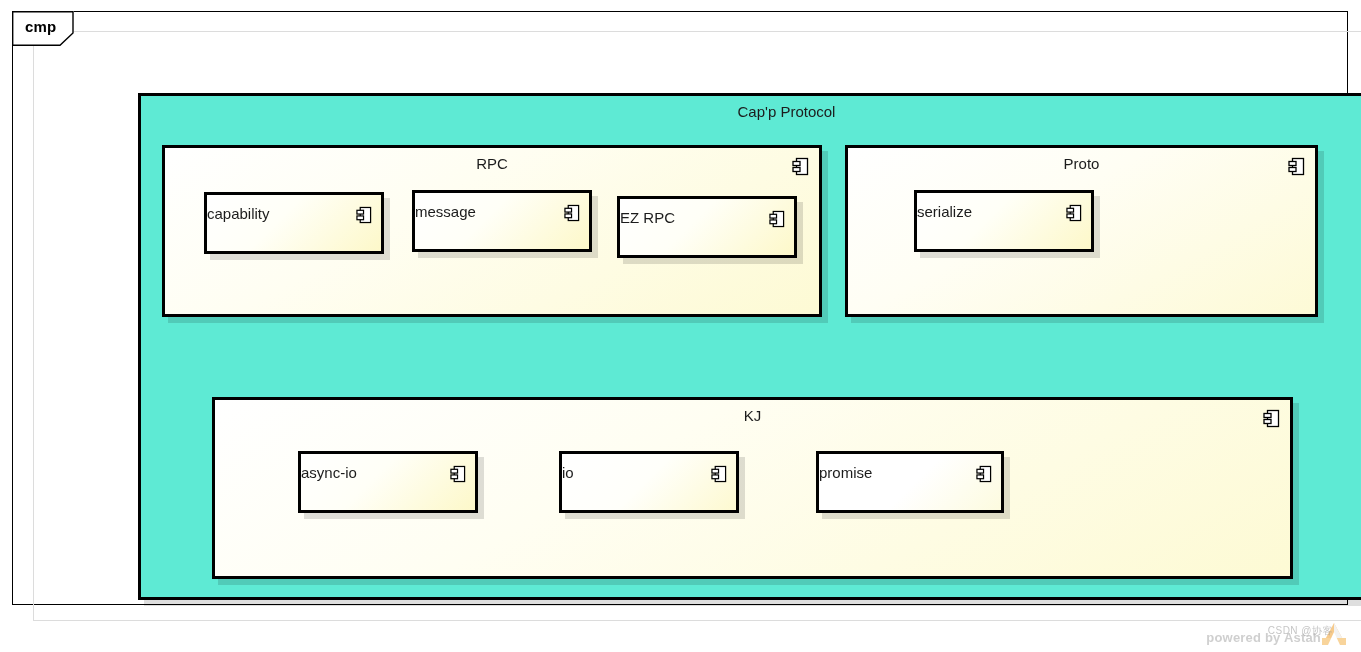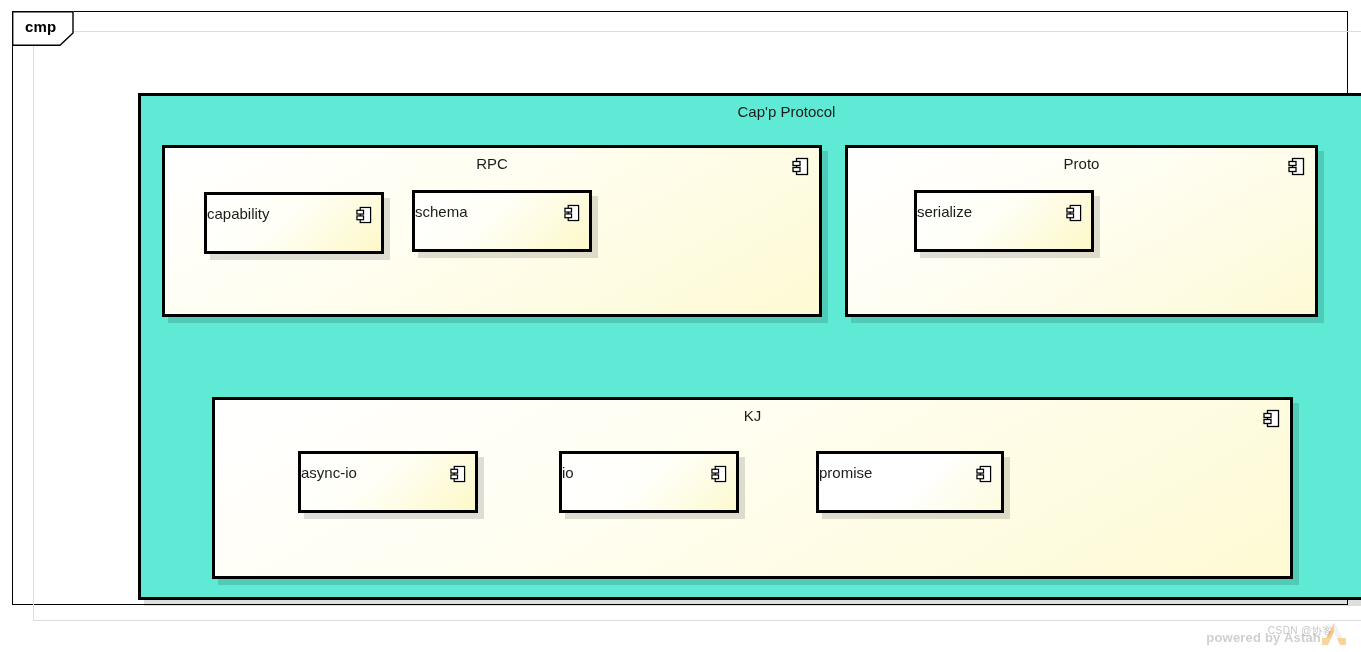--- a/index.html
+++ b/index.html
@@ -180,30 +180,40 @@
         <span class="component-icon">
           <svg class="cicon" width="16" height="18" viewBox="0 0 17 19">
             <rect x="4.5" y="1.5" width="11" height="16" fill="#ffffff" stroke="#000" stroke-width="1.3"></rect>
             <rect x="1" y="4.5" width="7" height="4" fill="#ffffff" stroke="#000" stroke-width="1.3"></rect>
             <rect x="1" y="10.5" width="7" height="4" fill="#ffffff" stroke="#000" stroke-width="1.3"></rect>
           </svg>
         </span>
       </div>
 
       <div class="component" style="left:247px; top:42px; width:180px; height:62px;">
-        <div class="component-label">schema</div>
-        <span class="component-icon">
-          <svg class="cicon" width="16" height="18" viewBox="0 0 17 19">
-            <rect x="4.5" y="1.5" width="11" height="16" fill="#ffffff" stroke="#000" stroke-width="1.3"></rect>
-            <rect x="1" y="4.5" width="7" height="4" fill="#ffffff" stroke="#000" stroke-width="1.3"></rect>
-            <rect x="1" y="10.5" width="7" height="4" fill="#ffffff" stroke="#000" stroke-width="1.3"></rect>
-          </svg>
-        </span>
-      </div>
-
+        <div class="component-label">message</div>
+        <span class="component-icon">
+          <svg class="cicon" width="16" height="18" viewBox="0 0 17 19">
+            <rect x="4.5" y="1.5" width="11" height="16" fill="#ffffff" stroke="#000" stroke-width="1.3"></rect>
+            <rect x="1" y="4.5" width="7" height="4" fill="#ffffff" stroke="#000" stroke-width="1.3"></rect>
+            <rect x="1" y="10.5" width="7" height="4" fill="#ffffff" stroke="#000" stroke-width="1.3"></rect>
+          </svg>
+        </span>
+      </div>
+
+      <div class="component" style="left:452px; top:48px; width:180px; height:62px;">
+        <div class="component-label">EZ RPC</div>
+        <span class="component-icon">
+          <svg class="cicon" width="16" height="18" viewBox="0 0 17 19">
+            <rect x="4.5" y="1.5" width="11" height="16" fill="#ffffff" stroke="#000" stroke-width="1.3"></rect>
+            <rect x="1" y="4.5" width="7" height="4" fill="#ffffff" stroke="#000" stroke-width="1.3"></rect>
+            <rect x="1" y="10.5" width="7" height="4" fill="#ffffff" stroke="#000" stroke-width="1.3"></rect>
+          </svg>
+        </span>
+      </div>
     </div>
 
     <div class="pkg" id="pkg-proto">
       <div class="pkg-title">Proto</div>
       <span class="pkg-icon">
         <svg class="cicon" width="17" height="19" viewBox="0 0 17 19">
           <rect x="4.5" y="1.5" width="11" height="16" fill="#ffffff" stroke="#000" stroke-width="1.3"></rect>
           <rect x="1" y="4.5" width="7" height="4" fill="#ffffff" stroke="#000" stroke-width="1.3"></rect>
           <rect x="1" y="10.5" width="7" height="4" fill="#ffffff" stroke="#000" stroke-width="1.3"></rect>
         </svg>

